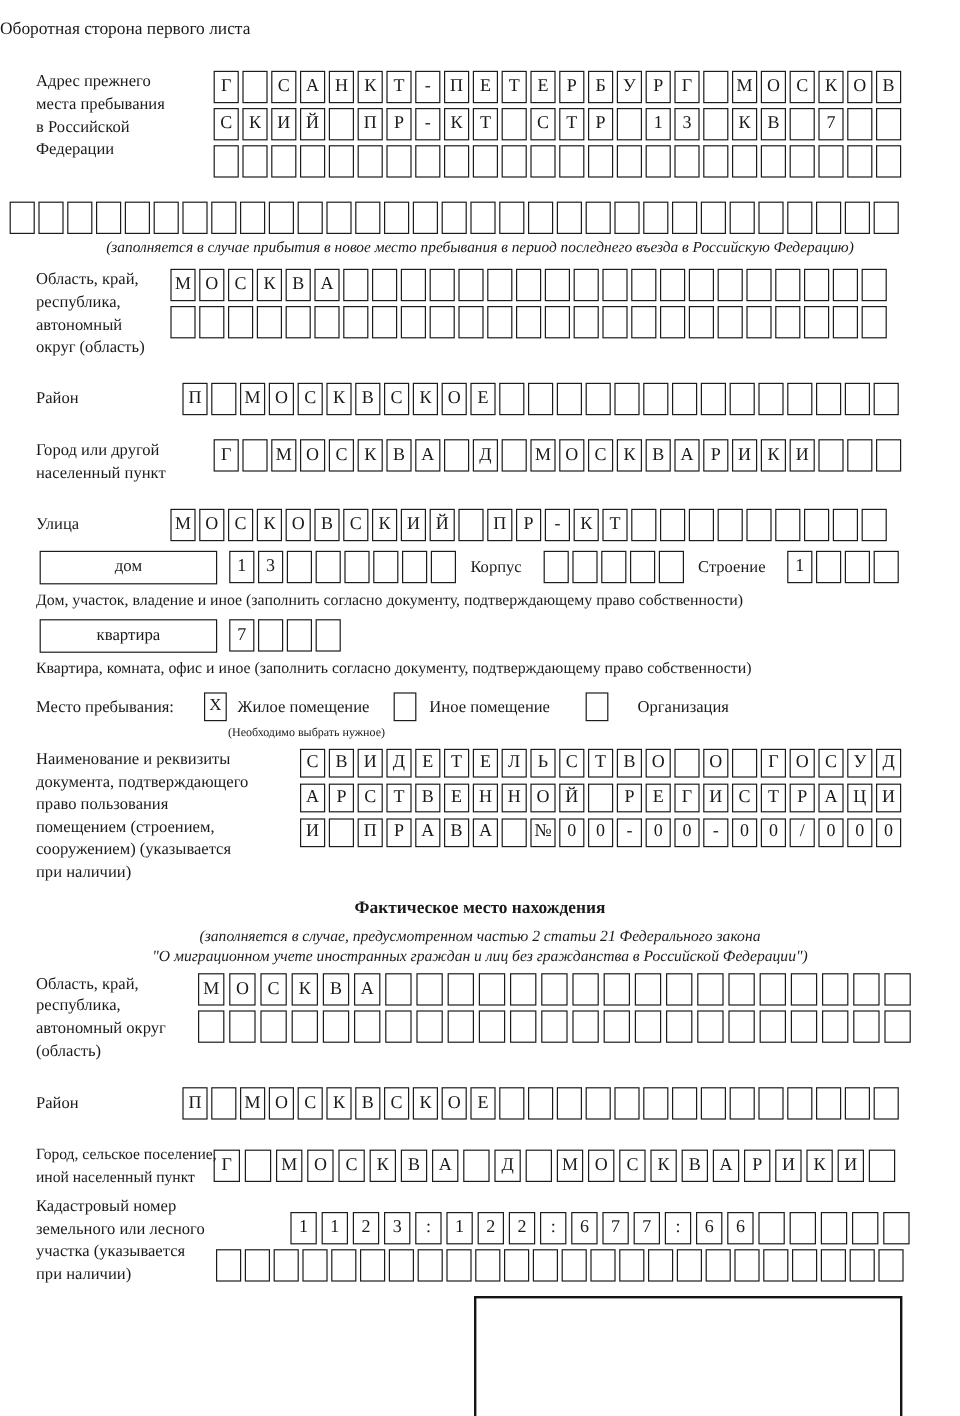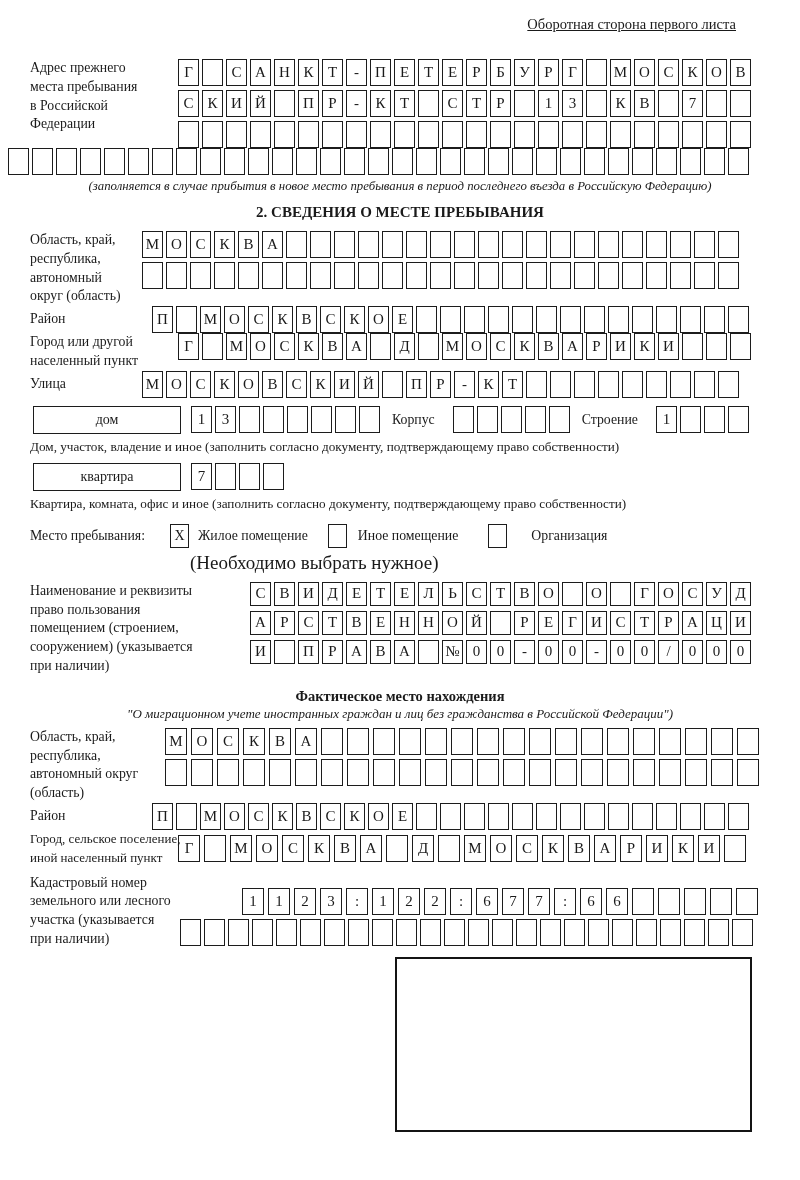--- a/index.html
+++ b/index.html
@@ -4,21 +4,21 @@
 <style>
   * { margin:0; padding:0; box-sizing:border-box; }
   html,body { background:#fff; }
   body {
     width:800px; height:1180px; overflow:hidden;
     font-family:"Liberation Serif","DejaVu Serif",serif;
     color:#1a1a1a;
   }
   .page { position:relative; width:800px; height:1180px; padding-top:16px; }
 
-  .header-note { text-align:right; padding-right:64px; font-size:14.5px;text-decoration:underline; }
+  .header-note { padding-right:64px; font-size:14.5px; }
 
   
   .frow { display:flex; margin-left:30px; }
   .flabel { flex:none; font-size:13.8px; line-height:18.8px; white-space:nowrap; }
   .rowscol { display:flex; flex-direction:column; gap:4px; }
 
   .w148 { width:148px; }
   .w112 { width:112px; }
   .w122 { width:122px; }
   .w135 { width:135px; }
@@ -49,31 +49,31 @@
   }
   .house-row .cells { margin-left:10px; }
   .inline-label { font-size:13.8px; margin:0 8px 0 12px; }
 
   
   .stay-row { display:flex; align-items:center; margin-left:30px; margin-top:12px; font-size:13.8px; }
   .chk {
     flex:none; width:19px; height:24px; border:1.6px solid #1c1c1c;
     display:flex; align-items:center; justify-content:center; font-size:14px;
   }
-  .stay-note { margin-left:190px; font-size:19px; margin-top:4px; }
+  .stay-note { margin-left:190px; font-size:10px; margin-top:4px; }
 
   
   .kad-rows { display:flex; flex-direction:column; }
   .kad-r1 { margin-left:62px; margin-top:14px; }
   .kad-r2 { margin-top:4px; }
 
   
   .stamp-box { width:357px; height:175px; border:2px solid #141414; margin:8px 0 0 395px; }
 
-  .mt4{margin-top:0}.mt6{margin-top:6px}.mt8{margin-top:8px}.mt10{margin-top:10px}.mt12{margin-top:12px}.mt26{margin-top:26px}
+  .mt4{margin-top:20px}.mt6{margin-top:6px}.mt8{margin-top:8px}.mt10{margin-top:10px}.mt12{margin-top:12px}.mt26{margin-top:26px}
 </style>
 </head>
 <body>
 
 <div class="page">
 
   <div class="header-note">Оборотная сторона первого листа</div>
 
   <div class="frow mt26">
     <div class="flabel w148">
@@ -191,21 +191,20 @@
       <span class="cell"></span>
       <span class="cell"></span>
       <span class="cell"></span>
       <span class="cell"></span>
       <span class="cell"></span>
       <span class="cell"></span>
       <span class="cell"></span>
     </div>
   <div class="caption-center">(заполняется в случае прибытия в новое место пребывания в период последнего въезда в Российскую Федерацию)</div>
 
-  <div class="sec-title">2. СВЕДЕНИЯ О МЕСТЕ ПРЕБЫВАНИЯ</div>
 
   <div class="frow mt10">
     <div class="flabel w112">
       <div>Область, край,</div>
       <div>республика,</div>
       <div>автономный</div>
       <div>округ (область)</div>
     </div>
     <div class="rowscol">
       <div class="cells">
@@ -408,20 +407,21 @@
     <span class="chk" style="margin-left:20px"></span>
     <span style="margin-left:11px">Иное помещение</span>
     <span class="chk" style="margin-left:30px"></span>
     <span style="margin-left:24px">Организация</span>
   </div>
   <div class="stay-note">(Необходимо выбрать нужное)</div>
 
   <div class="frow mt8">
     <div class="flabel w220">
       <div>Наименование и реквизиты</div>
+      <div>документа, подтверждающего</div>
       <div>право пользования</div>
       <div>помещением (строением,</div>
       <div>сооружением) (указывается</div>
       <div>при наличии)</div>
     </div>
     <div class="rowscol" style="gap:5px">
       <div class="cells doc">
           <span class="cell">С</span>
           <span class="cell">В</span>
           <span class="cell">И</span>
@@ -487,20 +487,21 @@
           <span class="cell">0</span>
           <span class="cell">/</span>
           <span class="cell">0</span>
           <span class="cell">0</span>
           <span class="cell">0</span>
         </div>
     </div>
   </div>
 
   <div class="sec-title mt12" style="font-size:14.5px">Фактическое место нахождения</div>
+  <div class="caption-center mt6" style="font-size:13px">(заполняется в случае, предусмотренном частью 2 статьи 21 Федерального закона</div>
   <div class="caption-center" style="font-size:13px;margin-top:1px">"О миграционном учете иностранных граждан и лиц без гражданства в Российской Федерации")</div>
 
   <div class="frow mt6">
     <div class="flabel w135">
       <div>Область, край,</div>
       <div>республика,</div>
       <div>автономный округ</div>
       <div>(область)</div>
     </div>
     <div class="rowscol">

